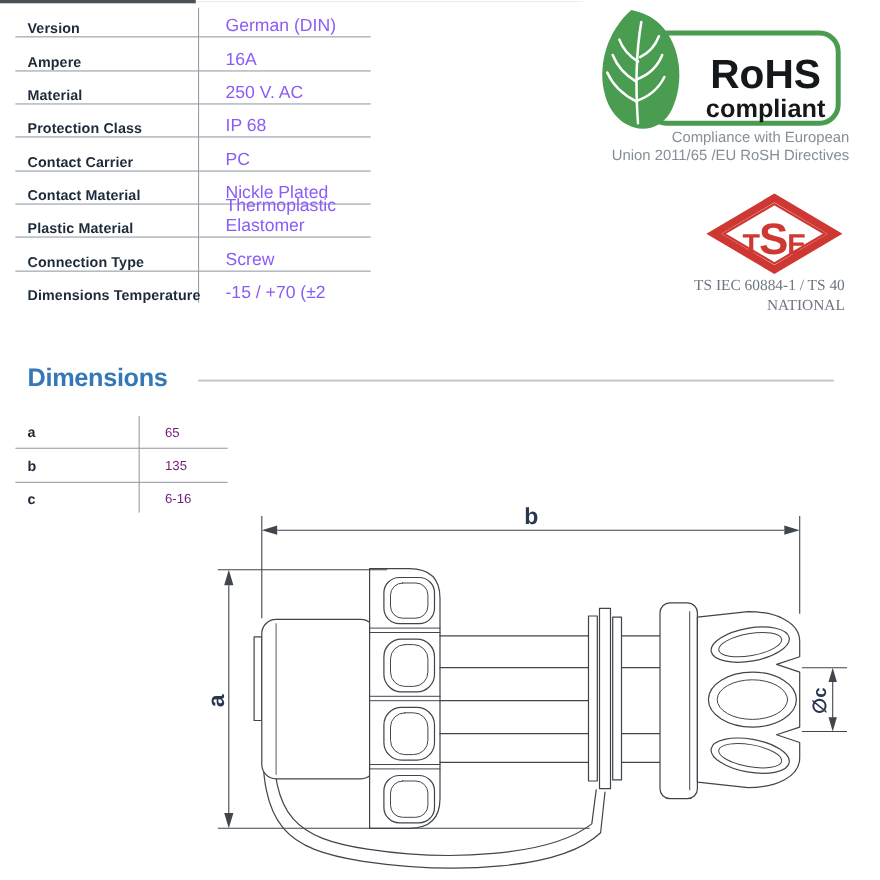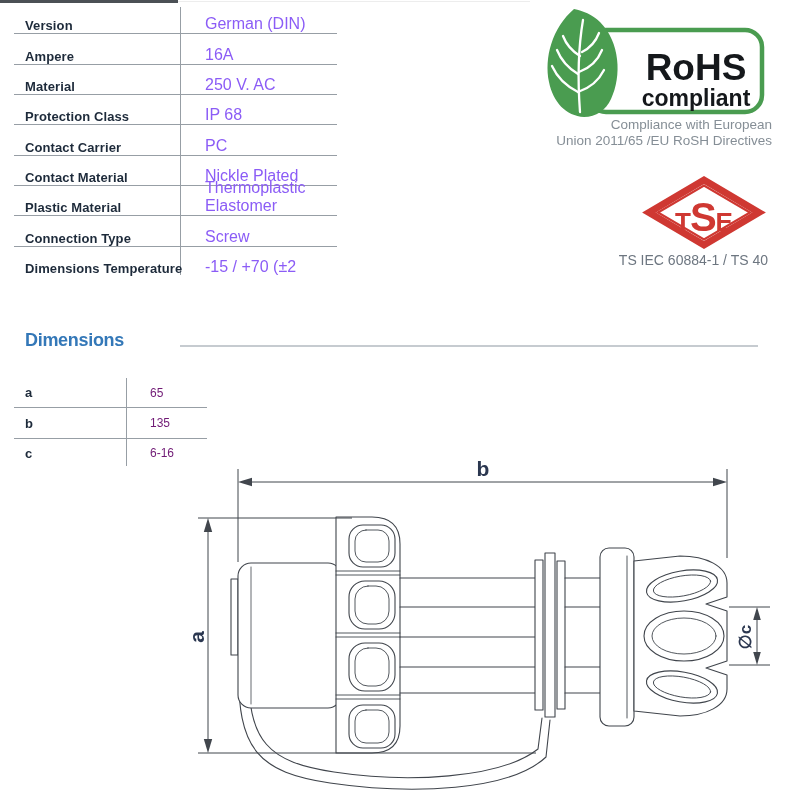--- a/index.html
+++ b/index.html
@@ -15,33 +15,33 @@
 
   
   .spec-table { left:14px; top:4px; width:323px; }
   .spec-table::before { content:""; position:absolute; left:166px; top:3px; bottom:1px; width:1px; background:#979ea5; }
   .spec-row { position:relative; height:29.35px; display:flex; align-items:flex-end; border-bottom:1px solid #979ea5; }
   .spec-row:last-child { border-bottom:none; }
   .spec-label { padding-left:11px; font-size:13px; font-weight:bold; color:#1d2a3a; letter-spacing:0.1px; }
   .spec-value { position:absolute; left:191px; font-size:16px; color:#8b5cf6; }
 
   
-  .dim-heading { left:25px; top:330px; font-size:18px; font-weight:bold; color:#3478b8; letter-spacing:-0.3px; }
+  .dim-heading { left:25px; top:330px; font-size:23px; font-weight:bold; color:#3478b8; letter-spacing:-0.3px; }
   .dim-rule { left:180px; top:345px; width:578px; height:2px; background:#c6cbd0; }
 
   .dim-table { left:14px; top:378px; width:193px; }
   .dim-table::before { content:""; position:absolute; left:112px; top:0; bottom:2px; width:1px; background:#979ea5; }
   .dim-row { position:relative; height:29.4px; display:flex; align-items:center; border-bottom:1px solid #979ea5; }
   .dim-row:last-child { border-bottom:none; }
   .dim-label { padding-left:11px; font-size:13px; font-weight:bold; color:#1d2a3a; }
   .dim-value { position:absolute; left:136px; font-size:12px; color:#701a75; }
 
   
   .rohs-note { left:540px; top:117px; width:232px; text-align:right; font-size:13.5px; color:#858e96; line-height:16px; }
-  .tse-note  { left:560px; top:252px; width:208px; text-align:right; font-size:14px; color:#6d7680; line-height:17.5px; }
+  .tse-note  { left:560px; top:252px; width:208px; text-align:right; font-size:14px; color:#6d7680; line-height:17.5px;font-family:Liberation Serif, serif; }
 
   svg text { font-family:"Liberation Sans", sans-serif; }
 </style>
 </head>
 <body>
 
 <div id="page">
 
   <div class="abs top-bar"></div>
   <div class="abs top-bar-light"></div>
@@ -105,20 +105,21 @@
     <div>Union 2011/65 /EU RoSH Directives</div>
   </div>
 
   <svg class="abs" style="left:630px; top:172px;" width="150" height="85" viewBox="630 172 150 85">
     <polygon points="649,212.5 704,180 759,212.5 704,245" fill="none" stroke="#cf3832" stroke-width="7"></polygon>
     <polygon points="658,212.5 704,185.5 750,212.5 704,239.5" fill="none" stroke="#cf3832" stroke-width="2.2"></polygon>
     <text x="704" y="231" text-anchor="middle" fill="#cf3832" font-weight="bold"><tspan font-size="26">T</tspan><tspan font-size="40" dx="-1">S</tspan><tspan font-size="26" dx="-1">E</tspan></text>
   </svg>
   <div class="abs tse-note">
     <div>TS IEC 60884-1 / TS 40</div>
+    <div>NATIONAL</div>
   </div>
 
   <div class="abs dim-heading">Dimensions</div>
   <div class="abs dim-rule"></div>
 
   <div class="abs dim-table">
     <div class="dim-row">
       <span class="dim-label">a</span>
       <span class="dim-value">65</span>
     </div>

